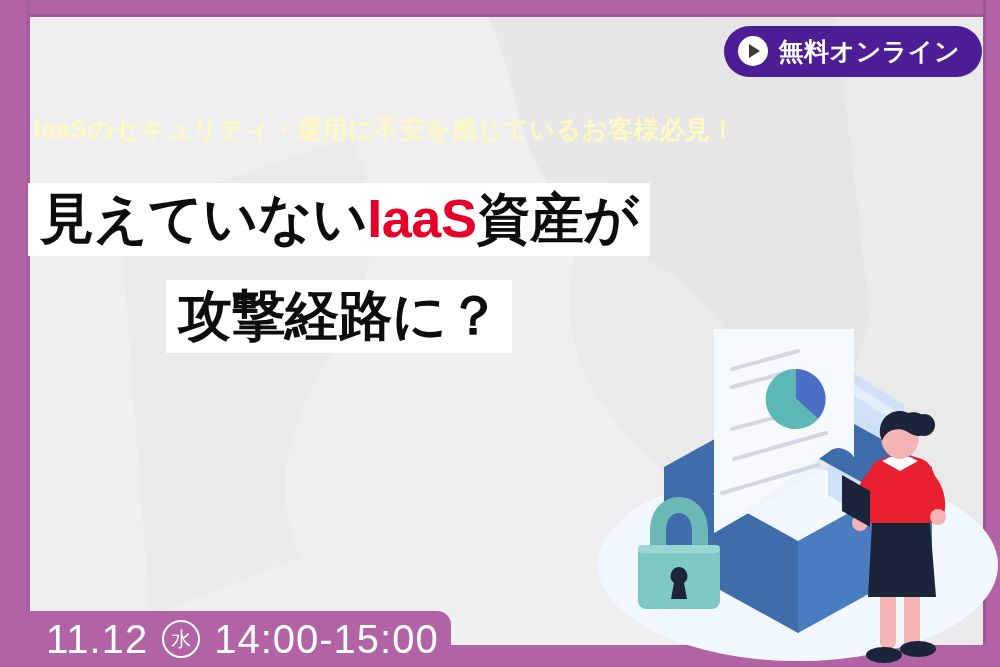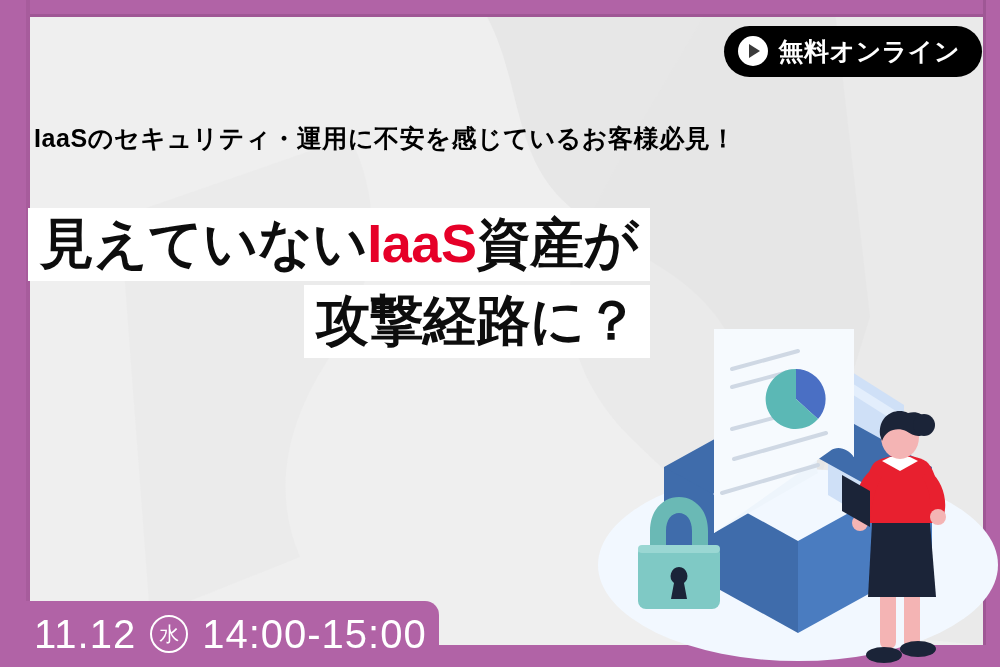--- a/index.html
+++ b/index.html
@@ -49,21 +49,21 @@
     background:#efefef;overflow:hidden;z-index:1;
   }
   .canvas svg.bgblobs{
     position:absolute;left:0;top:0;width:100%;height:100%;
     display:block;
   }
   
   .badge{
     position:absolute;top:26px;right:18px;z-index:6;
     display:flex;align-items:center;gap:11px;
-    background:#000000;color:#ffffff;
+    background:#4c1d95;color:#ffffff;
     border-radius:26px;
     padding:10px 22px 11px 14px;
     box-sizing:border-box;
   }
   .badge .play{
     width:30px;height:30px;border-radius:50%;
     background:#ffffff;flex:0 0 auto;
     display:flex;align-items:center;justify-content:center;
   }
   .badge .play .tri{
@@ -71,52 +71,51 @@
     border-left:11px solid #3a3a3a;
     border-top:7px solid transparent;
     border-bottom:7px solid transparent;
   }
   .badge .btxt{
     font-size:25px;font-weight:700;letter-spacing:.5px;
     line-height:1;white-space:nowrap;
   }
   
   .subtitle{
-    position:absolute;left:34px;top:123px;z-index:5;
-    font-size:25px;font-weight:700;color:#000000;
+    position:absolute;left:34px;top:114px;z-index:5;
+    font-size:25px;font-weight:700;color:#fef9c3;
     letter-spacing:.6px;white-space:nowrap;line-height:1.2;
   }
   
   .headline{
     position:absolute;left:28px;top:183px;z-index:5;
-    display:flex;flex-direction:column;align-items:flex-end;
-    gap:4px;
-    margin-top:25px;
+    display:flex;flex-direction:column;align-items:center;
+    gap:24px;
   }
   .hl-line{
     background:#ffffff;
     color:#0d0d0d;
     font-size:54px;font-weight:900;
     line-height:1.06;
     letter-spacing:-0.5px;
     padding:7px 12px 9px 12px;
     white-space:nowrap;
     box-sizing:border-box;
   }
   .hl-line .accent{color:#e60028;}
   
   .illo{
     position:absolute;right:-6px;bottom:0;width:420px;height:360px;
     z-index:4;
   }
   .illo svg{display:block;width:100%;height:100%;}
   
   .datebar{
-    position:absolute;left:4px;bottom:0;z-index:7;
-    width:435px;height:66px;
+    position:absolute;left:16px;bottom:0;z-index:7;
+    width:435px;height:56px;
     background:#b163a6;
     border-top-right-radius:14px;
     display:flex;align-items:center;
     padding-left:30px;box-sizing:border-box;
     gap:14px;
   }
   .datebar .d-date{
     color:#ffffff;font-size:40px;font-weight:400;
     letter-spacing:1px;line-height:1;
   }

